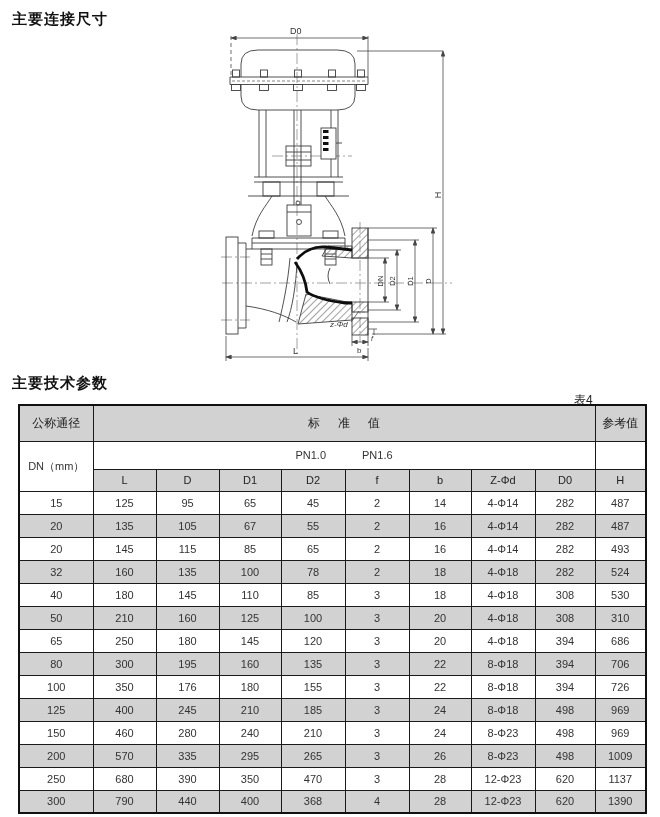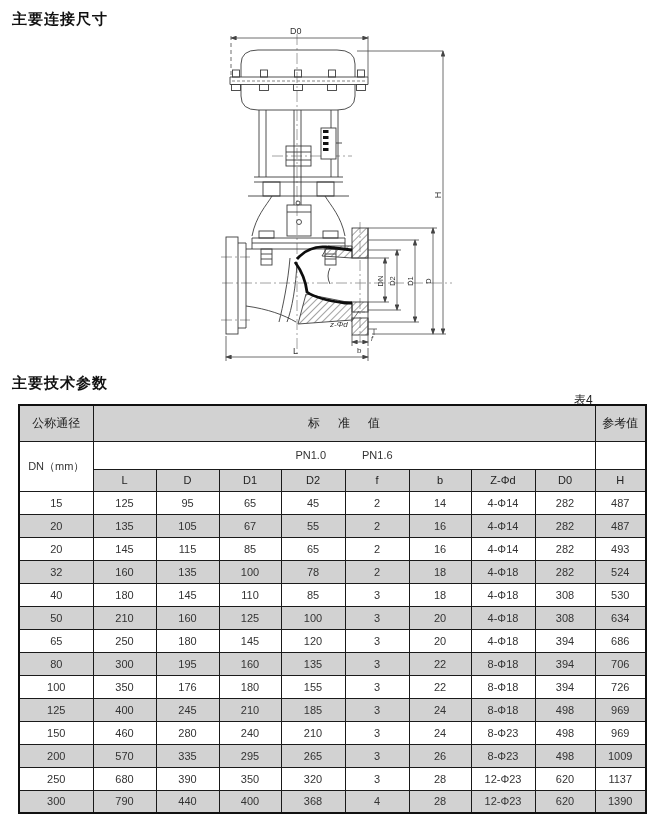--- a/index.html
+++ b/index.html
@@ -305,21 +305,21 @@
         <tr class="shaded">
           <td>50</td>
           <td>210</td>
           <td>160</td>
           <td>125</td>
           <td>100</td>
           <td>3</td>
           <td>20</td>
           <td>4-Φ18</td>
           <td>308</td>
-          <td>634</td>
+          <td>310</td>
         </tr>
         <tr>
           <td>65</td>
           <td>250</td>
           <td>180</td>
           <td>145</td>
           <td>120</td>
           <td>3</td>
           <td>20</td>
           <td>4-Φ18</td>
@@ -384,21 +384,21 @@
           <td>26</td>
           <td>8-Φ23</td>
           <td>498</td>
           <td>1009</td>
         </tr>
         <tr>
           <td>250</td>
           <td>680</td>
           <td>390</td>
           <td>350</td>
-          <td>320</td>
+          <td>470</td>
           <td>3</td>
           <td>28</td>
           <td>12-Φ23</td>
           <td>620</td>
           <td>1137</td>
         </tr>
         <tr class="shaded">
           <td>300</td>
           <td>790</td>
           <td>440</td>

